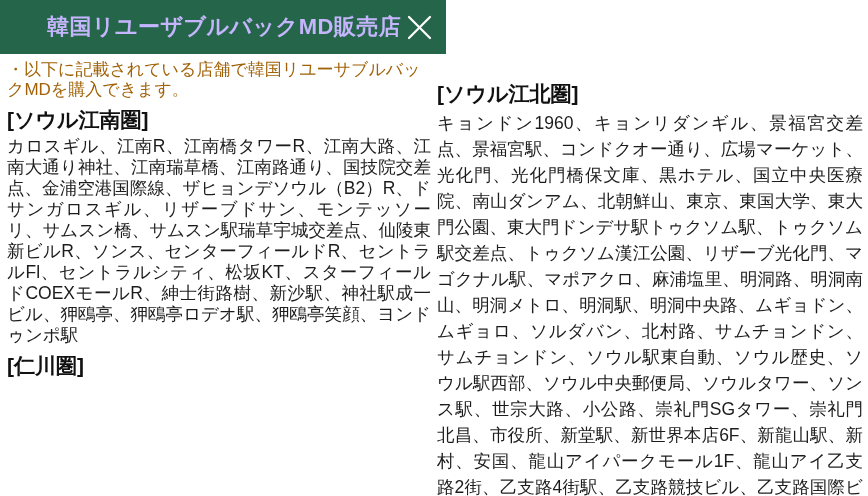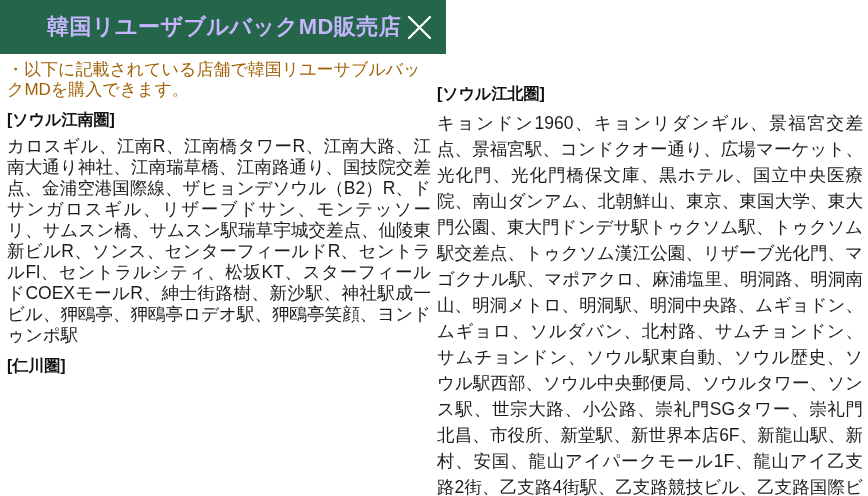--- a/index.html
+++ b/index.html
@@ -25,21 +25,21 @@
     position:absolute; left:7px; top:60px; width:424px;
   }
   .right-col {
     position:absolute; left:437px; top:83px; width:426px;
   }
   .note {
     color:#a16207; font-size:17px; line-height:20px; margin-bottom:9px;
     text-align:left; word-break:break-all;
   }
   .section-heading {
-    font-size:16px; font-weight:bold; line-height:22px; margin-bottom:5px;
+    font-size:21px; font-weight:bold; line-height:22px; margin-bottom:5px;
     color:#111111;
   }
   .store-list {
     font-size:17.5px; text-align:justify; text-justify:inter-ideograph;
     word-break:break-all; color:#1c1c1c;
   }
   .left-col .sec-gangnam .store-list { line-height:21px; }
   .left-col .sec-incheon { margin-top:9px; }
   .right-col .store-list { line-height:26px; }
   .left-col .sec-gangnam { }

